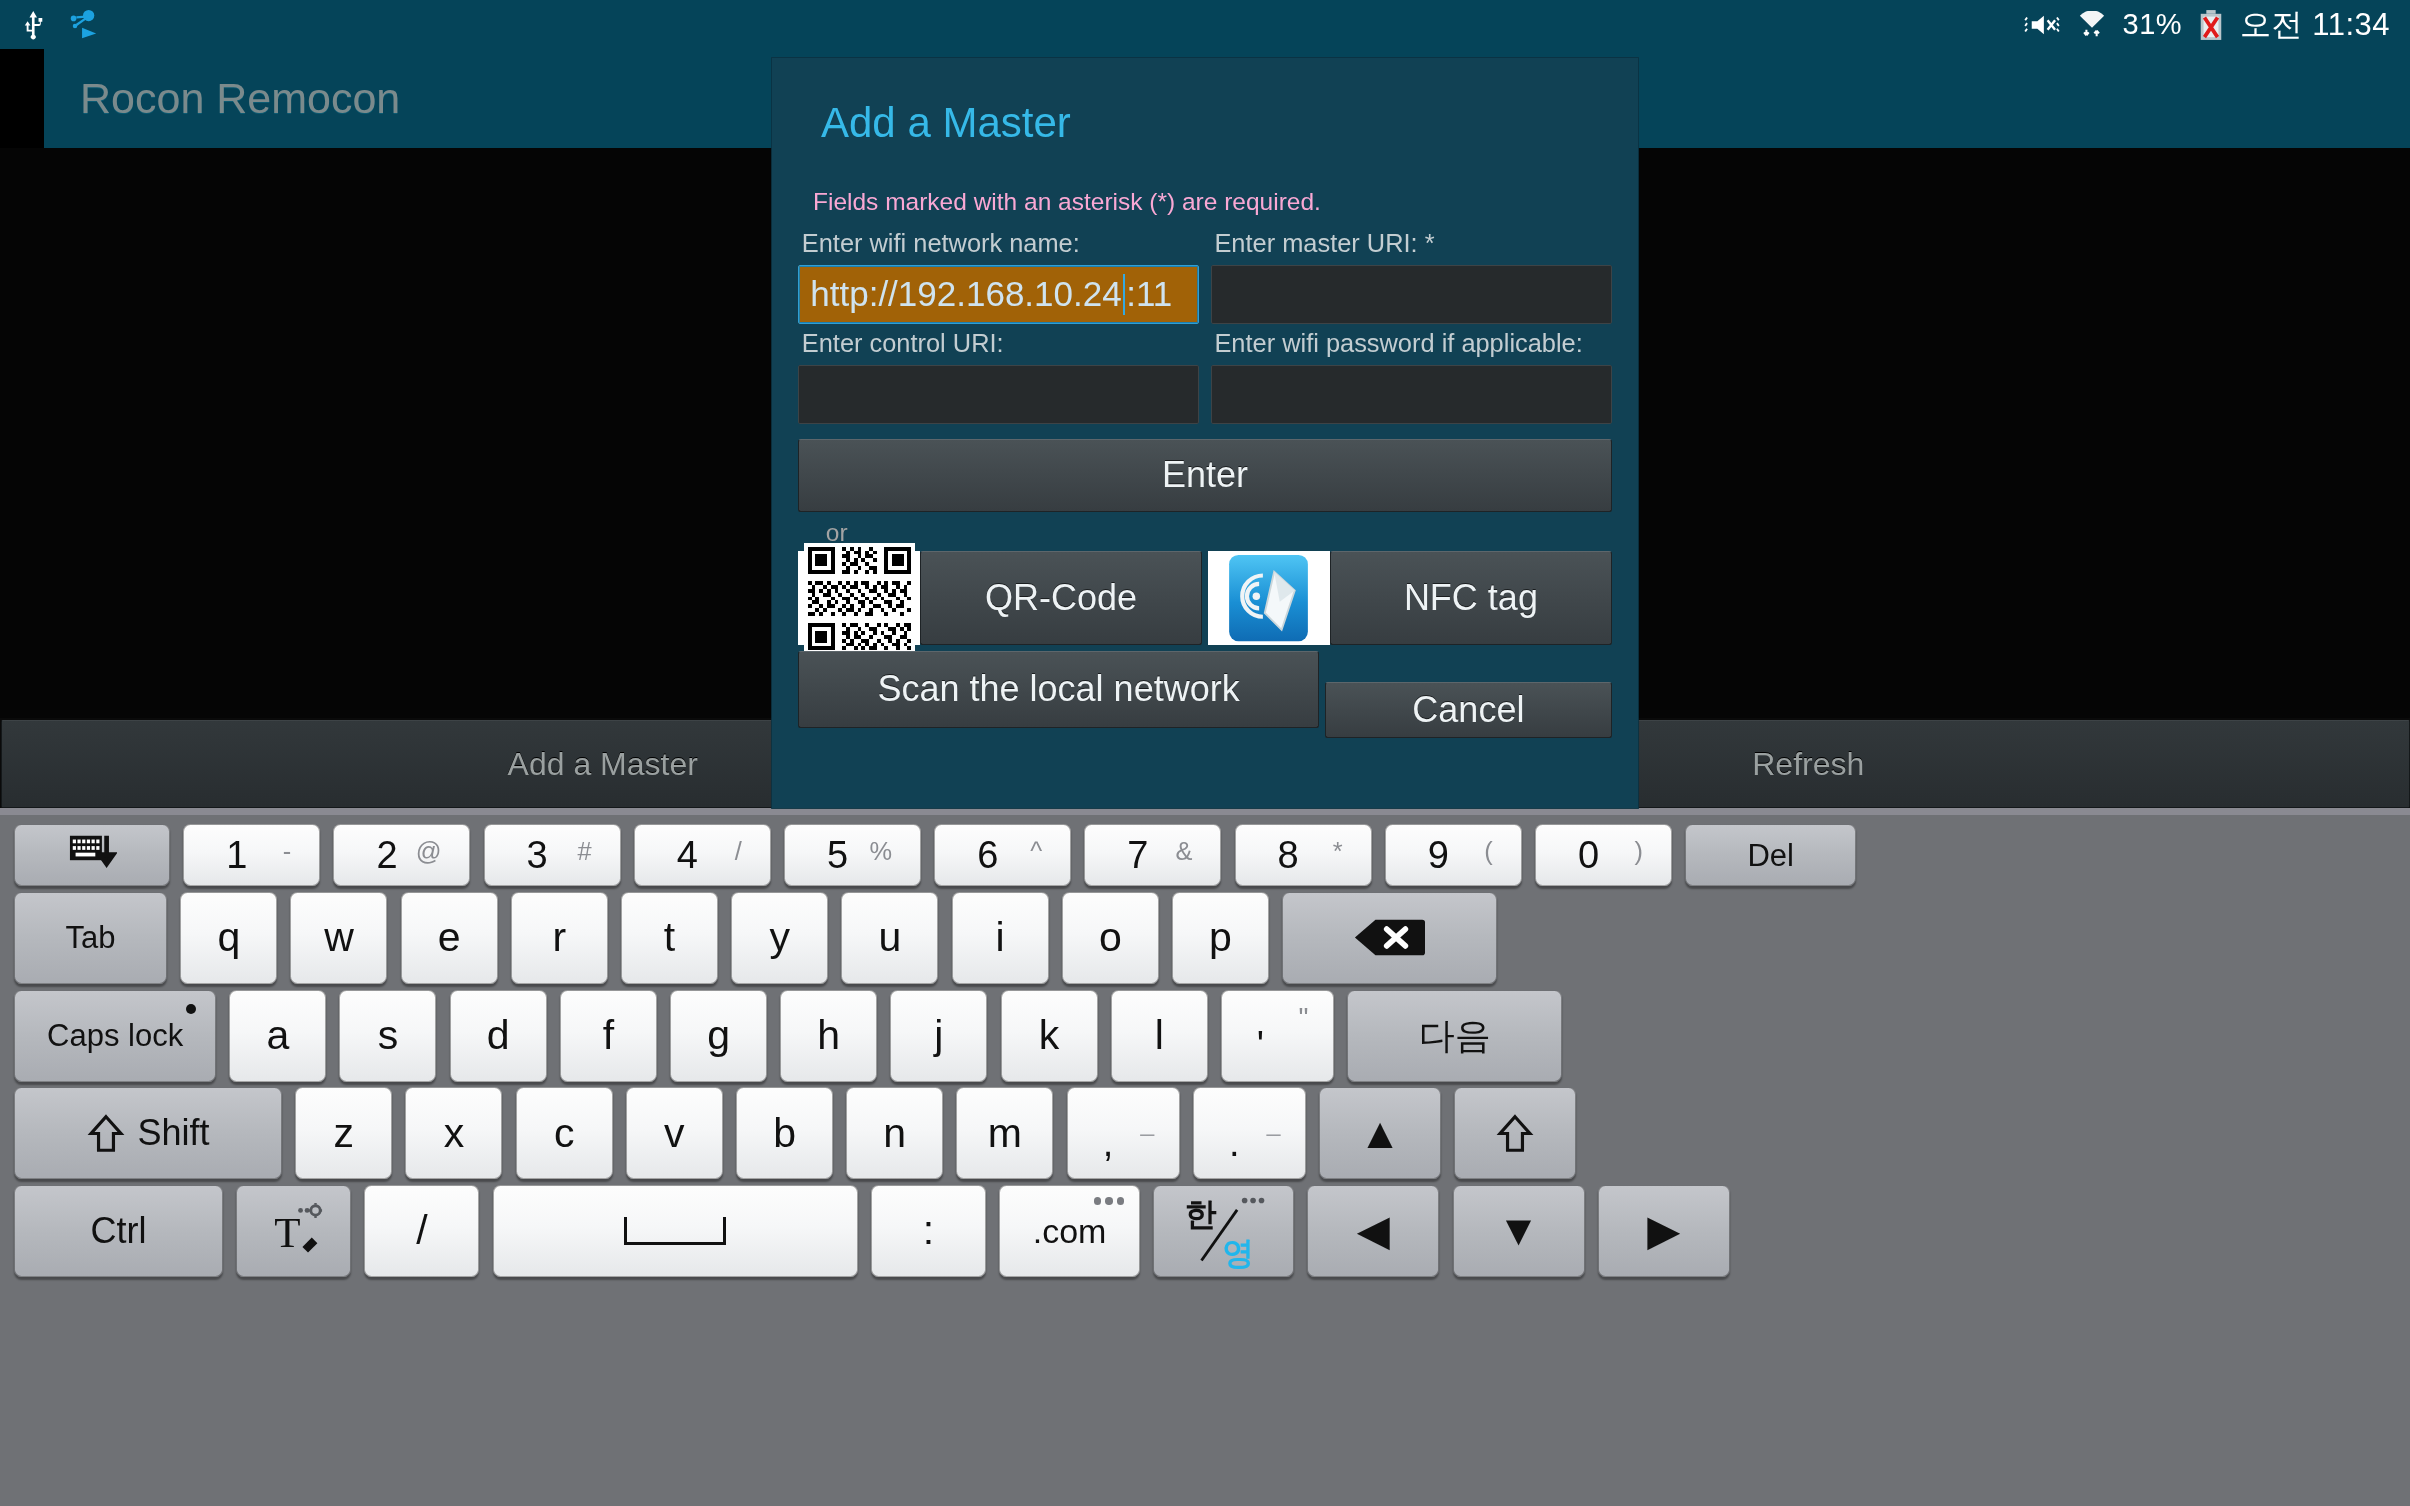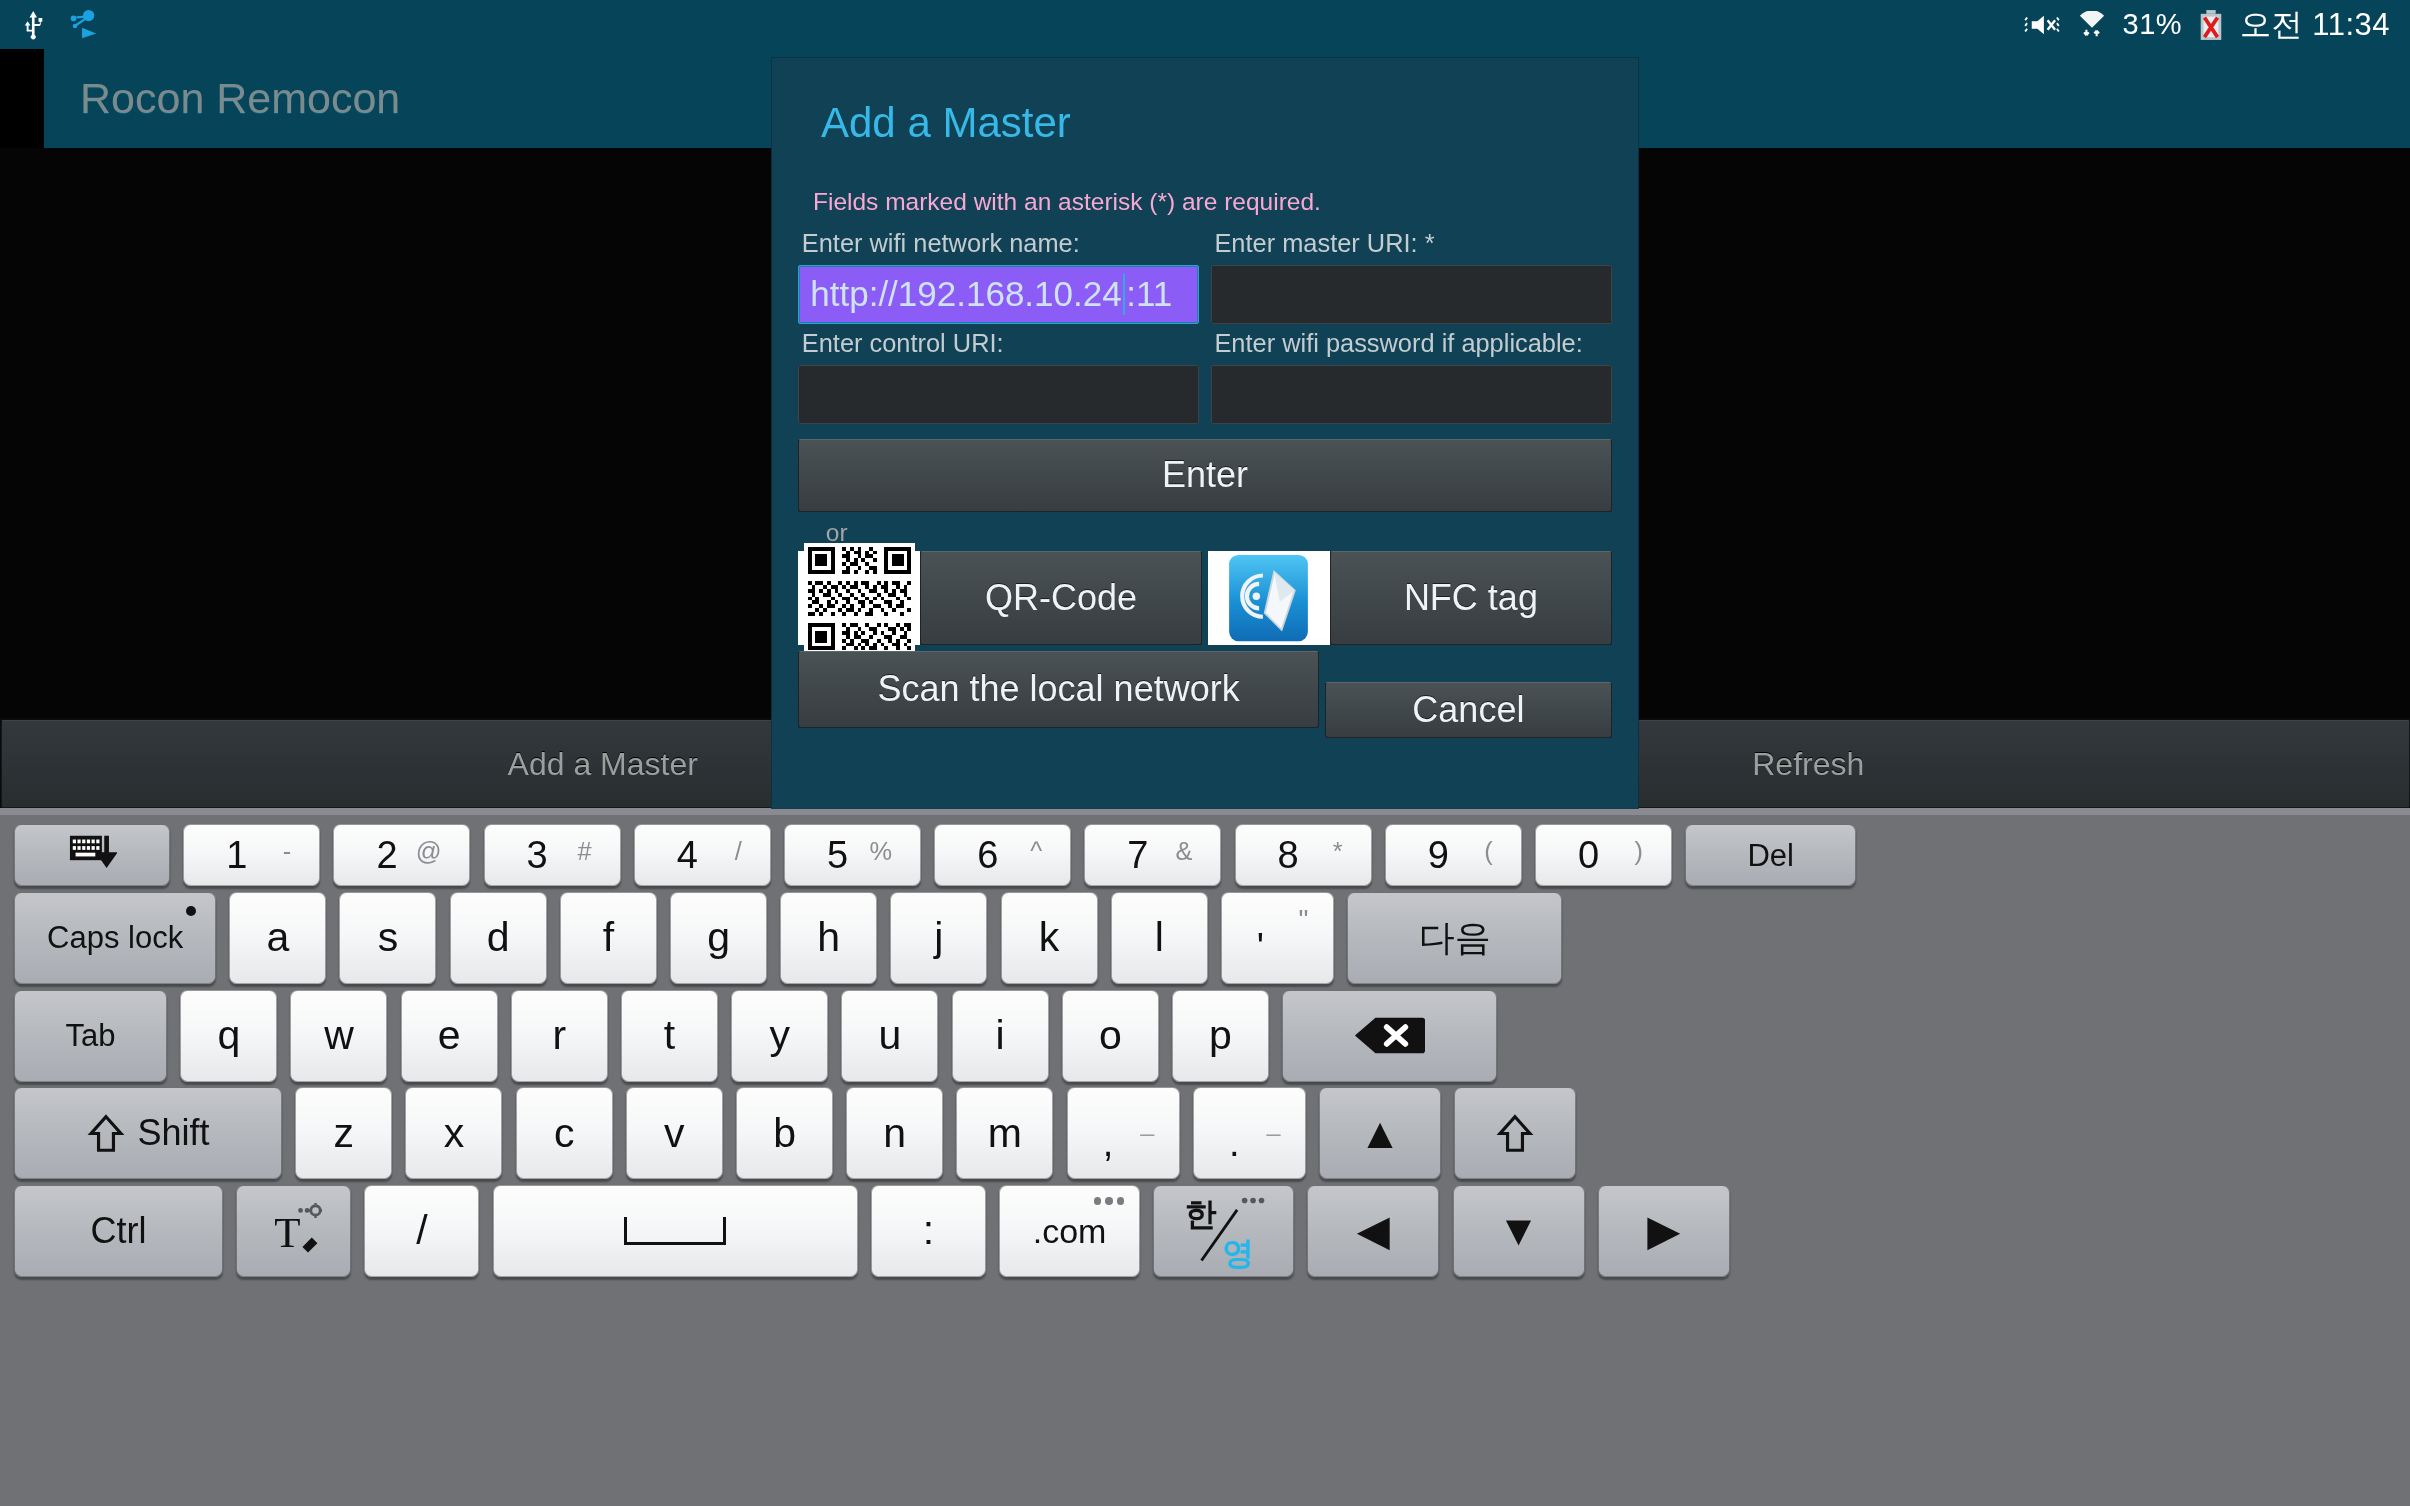--- a/index.html
+++ b/index.html
@@ -85,21 +85,21 @@
   .field-label{
     color:#c3cdd1; font-size:25.4px; padding:5.6px 0 6.6px 3.8px;
   }
   .field-input{
     height:59px; background:#262a2c; border:0.9px solid #3d4346;
     border-radius:1.9px; display:flex; align-items:center;
     padding:0 11.3px; color:#cfe3ef; font-size:35px;
     overflow:hidden; white-space:nowrap;
   }
   .field-input.focused{
-    border:1.9px solid #2f9fd4; background:#8b5cf6;
+    border:1.9px solid #2f9fd4; background:#a16207;
     box-shadow:0 0 0 0.9px #1d7fae inset;
     position:relative;
     text-align:center;
   }
   .caret{
     display:inline-block; width:2.8px; height:41px; background:#35a9e0;
     margin:0 0.9px; vertical-align:middle;
   }
   .dlg-btn{
     background:linear-gradient(#4a5256,#373d41);
@@ -574,20 +574,62 @@
     </div>
     <div class="key white numkey">
       <span class="main">0</span>
       <span class="sub">)</span>
     </div>
     <div class="key gray" id="key-del">
       <span class="main">Del</span>
     </div>
   </div>
 
+  <div class="kb-row row-q">
+    <div class="key gray" id="key-tab">
+      <span class="main">Tab</span>
+    </div>
+    <div class="key white letter">
+        <span class="main">q</span>
+      </div>
+    <div class="key white letter">
+        <span class="main">w</span>
+      </div>
+    <div class="key white letter">
+        <span class="main">e</span>
+      </div>
+    <div class="key white letter">
+        <span class="main">r</span>
+      </div>
+    <div class="key white letter">
+        <span class="main">t</span>
+      </div>
+    <div class="key white letter">
+        <span class="main">y</span>
+      </div>
+    <div class="key white letter">
+        <span class="main">u</span>
+      </div>
+    <div class="key white letter">
+        <span class="main">i</span>
+      </div>
+    <div class="key white letter">
+        <span class="main">o</span>
+      </div>
+    <div class="key white letter">
+        <span class="main">p</span>
+      </div>
+    <div class="key gray" id="key-backspace">
+      <svg width="73" height="43" viewBox="0 0 78 46">
+        <path d="M24 4 H74 A3 3 0 0 1 77 7 V39 A3 3 0 0 1 74 42 H24 L2 23 Z" fill="#111"></path>
+        <path d="M36 14 L56 32 M56 14 L36 32" stroke="#fff" stroke-width="6" stroke-linecap="round"></path>
+      </svg>
+    </div>
+  </div>
+
   <div class="kb-row row-a">
     <div class="key gray" id="key-caps">
       <span class="main">Caps lock</span>
       <span class="capsdot"></span>
     </div>
     <div class="key white letter">
         <span class="main">a</span>
       </div>
     <div class="key white letter">
         <span class="main">s</span>
@@ -612,62 +654,20 @@
       </div>
     <div class="key white letter">
         <span class="main">l</span>
       </div>
     <div class="key white" id="key-quote">
       <span class="main">'</span>
       <span class="sub">"</span>
     </div>
     <div class="key gray" id="key-next">
       <span class="main">다음</span>
-    </div>
-  </div>
-
-  <div class="kb-row row-q">
-    <div class="key gray" id="key-tab">
-      <span class="main">Tab</span>
-    </div>
-    <div class="key white letter">
-        <span class="main">q</span>
-      </div>
-    <div class="key white letter">
-        <span class="main">w</span>
-      </div>
-    <div class="key white letter">
-        <span class="main">e</span>
-      </div>
-    <div class="key white letter">
-        <span class="main">r</span>
-      </div>
-    <div class="key white letter">
-        <span class="main">t</span>
-      </div>
-    <div class="key white letter">
-        <span class="main">y</span>
-      </div>
-    <div class="key white letter">
-        <span class="main">u</span>
-      </div>
-    <div class="key white letter">
-        <span class="main">i</span>
-      </div>
-    <div class="key white letter">
-        <span class="main">o</span>
-      </div>
-    <div class="key white letter">
-        <span class="main">p</span>
-      </div>
-    <div class="key gray" id="key-backspace">
-      <svg width="73" height="43" viewBox="0 0 78 46">
-        <path d="M24 4 H74 A3 3 0 0 1 77 7 V39 A3 3 0 0 1 74 42 H24 L2 23 Z" fill="#111"></path>
-        <path d="M36 14 L56 32 M56 14 L36 32" stroke="#fff" stroke-width="6" stroke-linecap="round"></path>
-      </svg>
     </div>
   </div>
 
   <div class="kb-row row-z">
     <div class="key gray" id="key-shift">
       <svg width="38" height="41" viewBox="0 0 40 44" style="margin-right:13px;">
         <path d="M20 4 L36 22 H28 V40 H12 V22 H4 Z" fill="none" stroke="#111" stroke-width="3.4"></path>
       </svg>
       <span class="main">Shift</span>
     </div>

